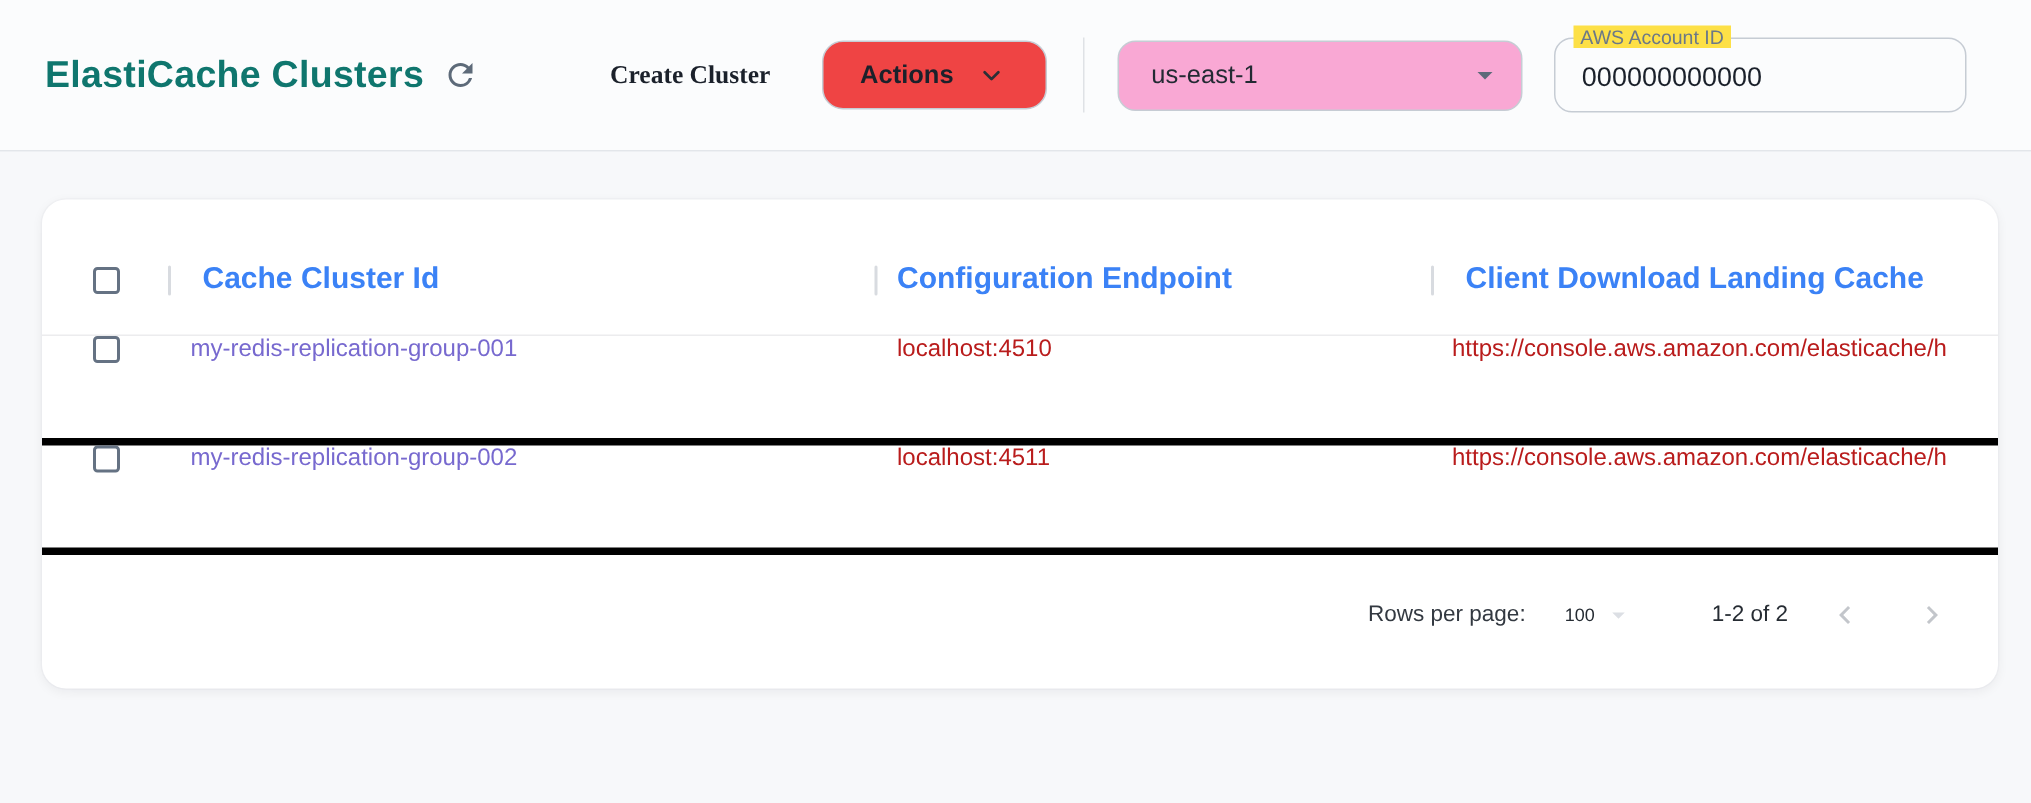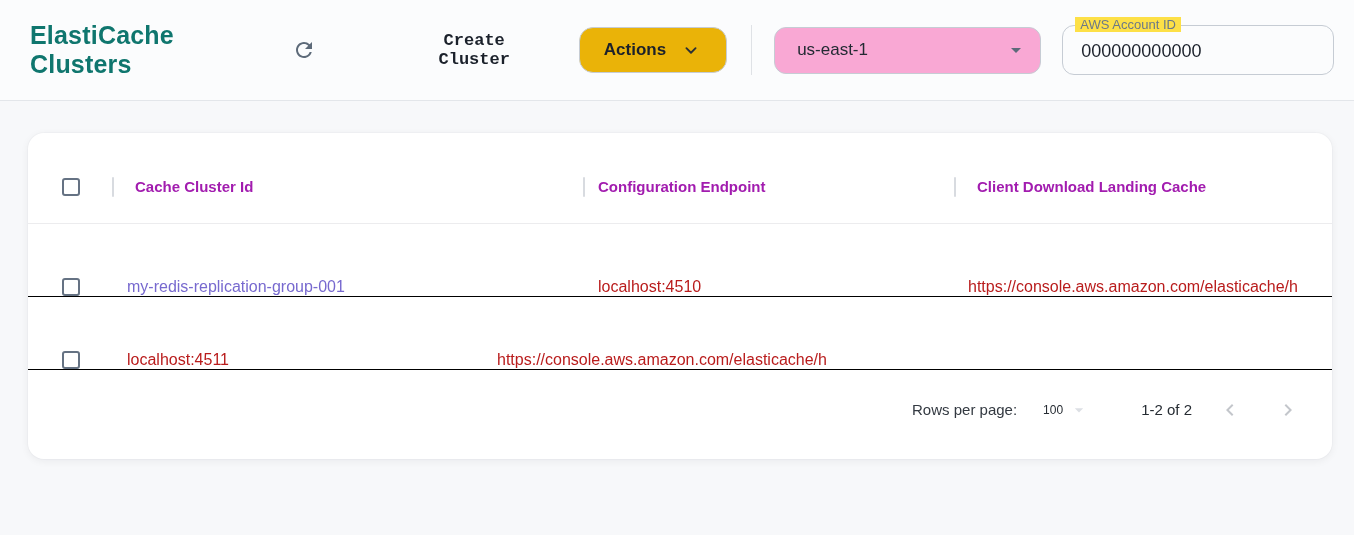--- a/index.html
+++ b/index.html
@@ -27,30 +27,30 @@
     letter-spacing: 0.2px;
     margin: 0;
   }
   .icon-btn {
     background: none; border: none; padding: 4px; margin-left: 8px;
     display: flex; align-items: center; justify-content: center;
     cursor: pointer; border-radius: 50%;
   }
   .text-btn {
     background: none; border: none;
-    font-family: Liberation Mono, monospace;
+    font-family: Liberation Serif, serif;
     font-size: 17px; font-weight: 700; color: #1b212b;
     margin-left: 80px;
     cursor: pointer;
     padding: 8px 4px;
   }
   .actions-btn {
     margin-left: 30px;
     width: 150px; height: 46px;
-    background: #eab308;
+    background: #ef4444;
     border: 1px solid #c6ccd4;
     border-radius: 14px;
     display: flex; align-items: center; justify-content: center; gap: 14px;
     font-family: inherit;
     font-size: 17px; font-weight: 700; color: #1b212b;
     cursor: pointer;
   }
   .header-divider {
     width: 1px; height: 50px; background: #dfe2e6; margin-left: 24px;
   }
@@ -106,33 +106,33 @@
     border-bottom: 1px solid #ececee;
   }
   .col-checkbox { width: 85px; flex: none; display: flex; align-items: center; justify-content: center; }
   .col-1 { width: 471px; flex: none; }
   .col-2 { width: 371px; flex: none; }
   .col-3 { flex: 1; min-width: 0; }
   .grid-header .col-1 { padding-left: 22px; }
   .grid-header .col-2 { padding-left: 14px; }
   .grid-header .col-3 { padding-left: 22px; }
   .header-label {
-    font-size: 15px; font-weight: 700; color: #a21caf;
+    font-size: 20px; font-weight: 700; color: #3b82f6;
     white-space: nowrap; overflow: hidden;
   }
   .col-sep {
     position: absolute; top: 50%; transform: translateY(-50%);
     width: 2px; height: 20px; background: #d8dbe0; border-radius: 1px;
   }
   .sep-0 { left: 84px; } .sep-1 { left: 555px; } .sep-2 { left: 926px; }
 
   .grid-row {
-    display: flex; align-items: flex-end;
+    display: flex; align-items: flex-start;
     height: 73px;
-    border-bottom: 1px solid #000000;
+    border-bottom: 5px solid #000000;
   }
   .grid-row .col-1 { padding-left: 14px; }
   .grid-row .col-2 { padding-left: 14px; }
   .grid-row .col-3 { padding-left: 13px; }
   .cell-text {
     font-size: 16px; color: #b91c1c;
     white-space: nowrap; overflow: hidden; display: block;
   }
   .cluster-link {
     font-size: 16px; color: #7769cf; text-decoration: none;
@@ -239,20 +239,23 @@
       <span class="cell-text">localhost:4510</span>
     </div>
     <div class="col-3">
       <span class="cell-text">https://console.aws.amazon.com/elasticache/h</span>
     </div>
   </div>
 
   <div class="grid-row">
     <div class="col-checkbox">
       <div class="checkbox"></div>
+    </div>
+    <div class="col-1">
+      <a class="cluster-link">my-redis-replication-group-002</a>
     </div>
     <div class="col-2">
       <span class="cell-text">localhost:4511</span>
     </div>
     <div class="col-3">
       <span class="cell-text">https://console.aws.amazon.com/elasticache/h</span>
     </div>
   </div>
 
   <div class="grid-footer">

